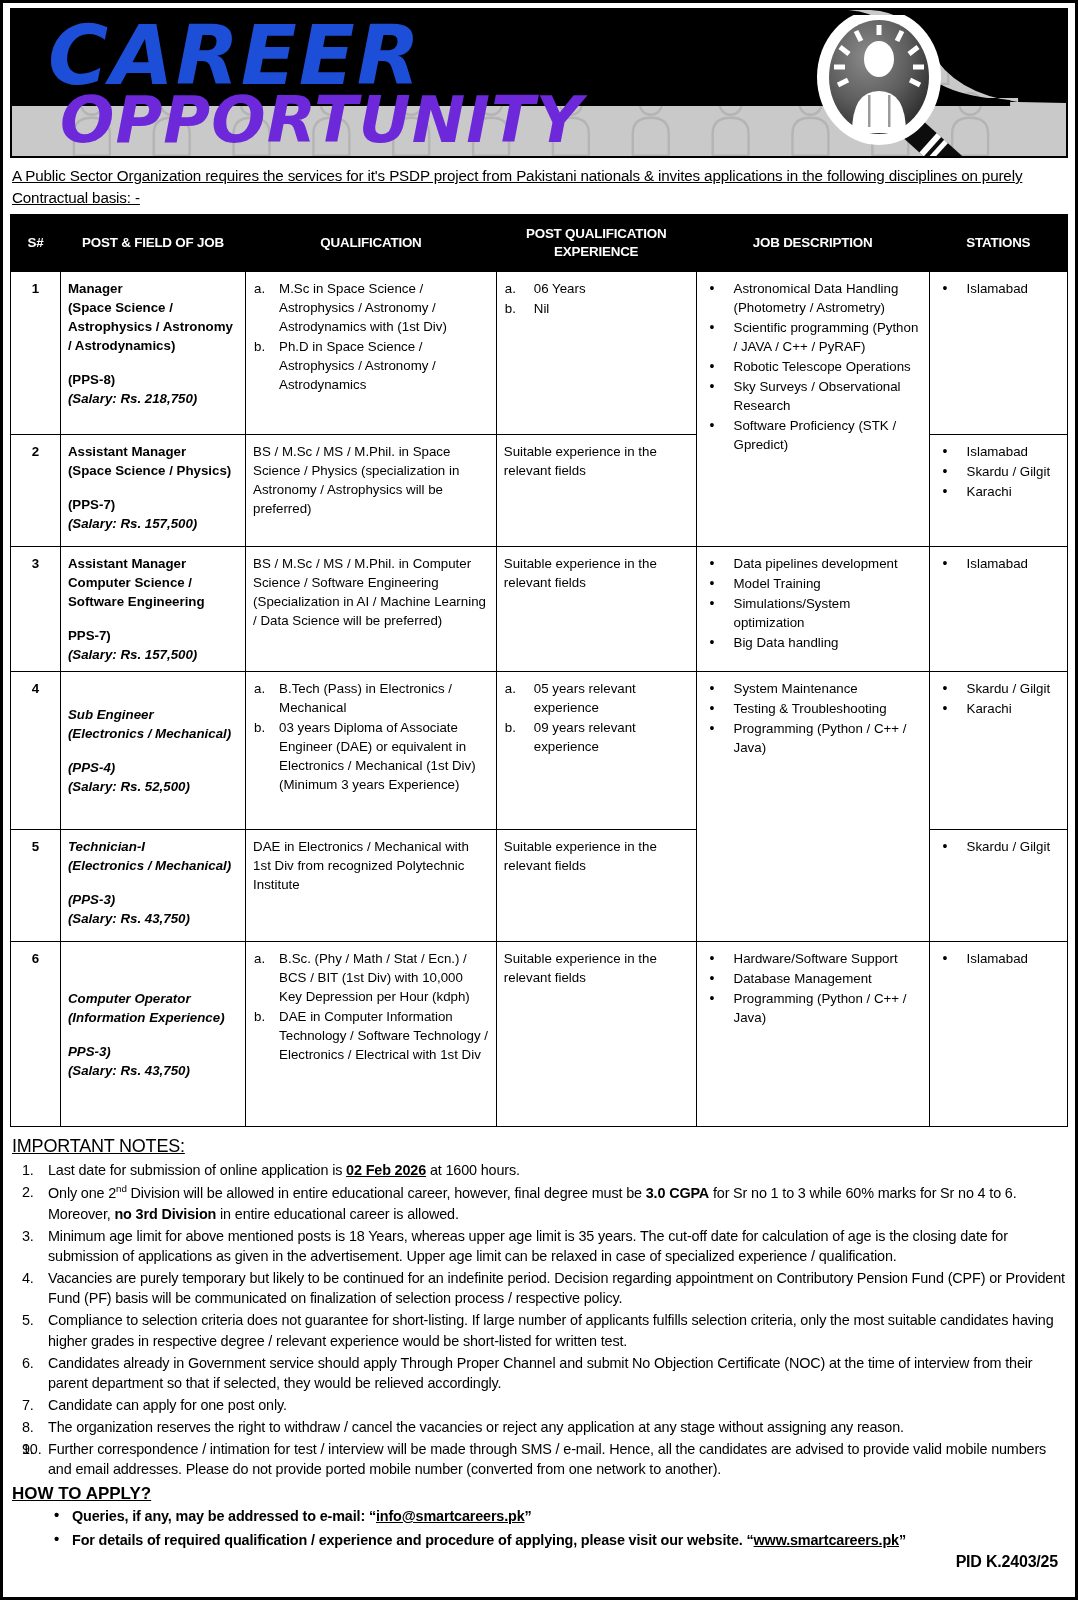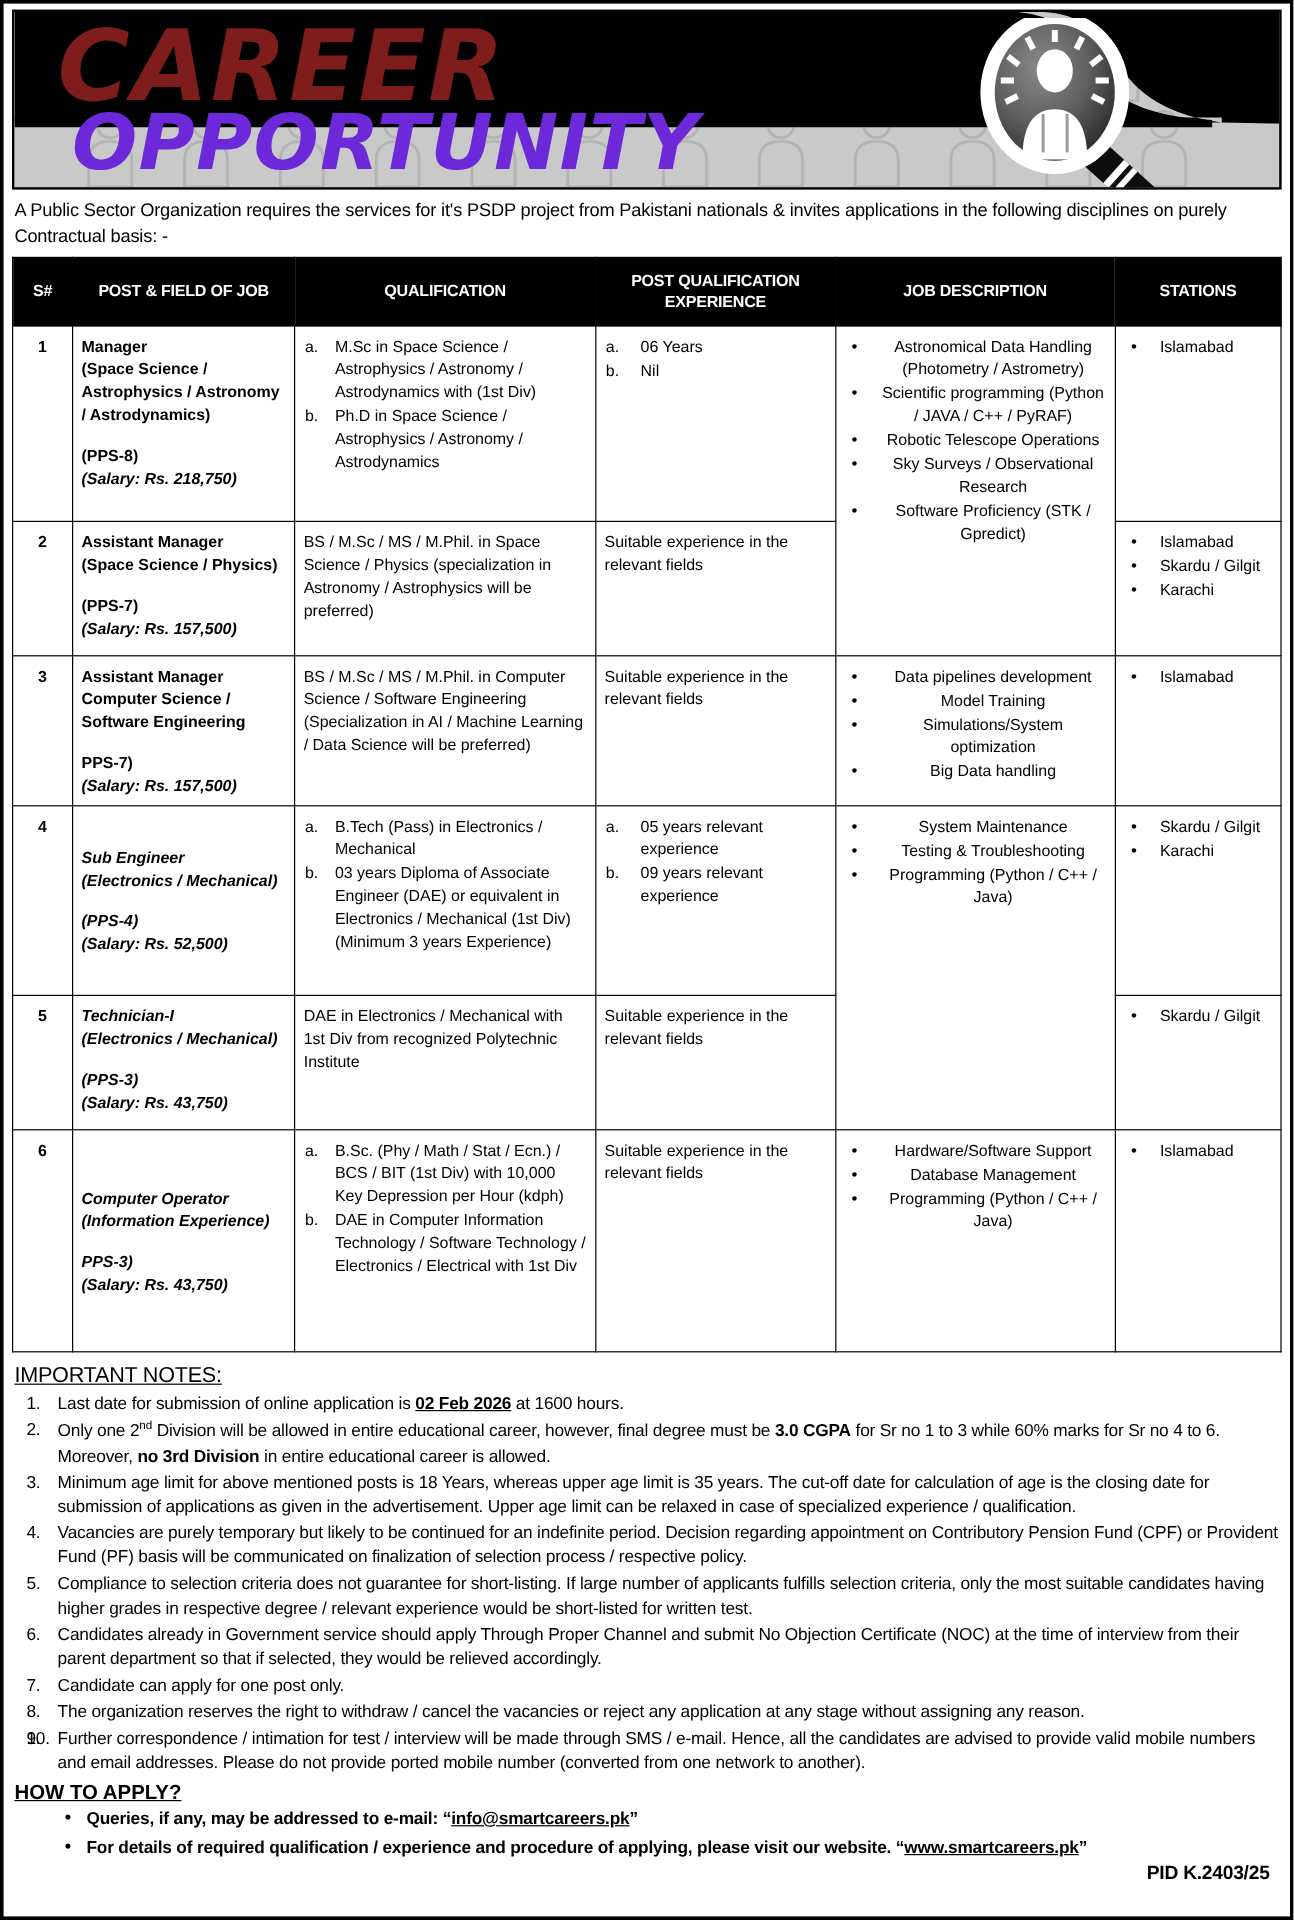--- a/index.html
+++ b/index.html
@@ -38,21 +38,21 @@
     left: 0; top: 0;
     width: 100%; height: 100%;
   }
   .banner-career {
     position: absolute;
     left: 36px; top: 5px;
     font-family: "DejaVu Sans", sans-serif;
     font-size: 82px;
     font-weight: bold;
     font-style: italic;
-    color: #7f1d1d;
+    color: #1d4ed8;
     letter-spacing: 2px;
     line-height: 1;
     -webkit-text-stroke: 0px;
     z-index: 4;
   }
   .banner-opportunity {
     position: absolute;
     left: 48px; top: 78px;
     font-family: "DejaVu Sans", sans-serif;
     font-size: 64px;
@@ -74,20 +74,21 @@
     letter-spacing: -0.3px;
   }
   .magnifier { position: absolute; right: 50px; top: 5px; z-index: 5; }
 
   
   .intro {
     font-size: 15.2px;
     line-height: 1.42;
     margin: 7px 2px 6px 2px;
     letter-spacing: -0.15px;
+    text-decoration: underline;
   }
 
   
   table.jobs {
     width: 100%;
     border-collapse: collapse;
     table-layout: fixed;
     font-size: 13.2px;
   }
   table.jobs th {
@@ -116,21 +117,21 @@
     font-size: 14px;
   }
   td.post { font-weight: bold; }
   td.post .pname { display: block; }
   td.post .pitalic { font-style: italic; font-weight: bold; }
   td.post .gap { display: block; height: 15px; }
   td.post .sal { font-style: italic; font-weight: bold; display: block; }
   td.post .pps { display: block; font-weight: bold; }
   td.exp { vertical-align: middle; }
   td.qual { vertical-align: middle; }
-  td.jd { vertical-align: middle; text-align: center; }
+  td.jd { vertical-align: middle; }
   td.stn { vertical-align: top; }
 
   ul.bul {
     margin: 0; padding: 0; list-style: none;
   }
   ul.bul li {
     position: relative;
     padding-left: 30px;
     margin-bottom: 1px;
     line-height: 1.43;

